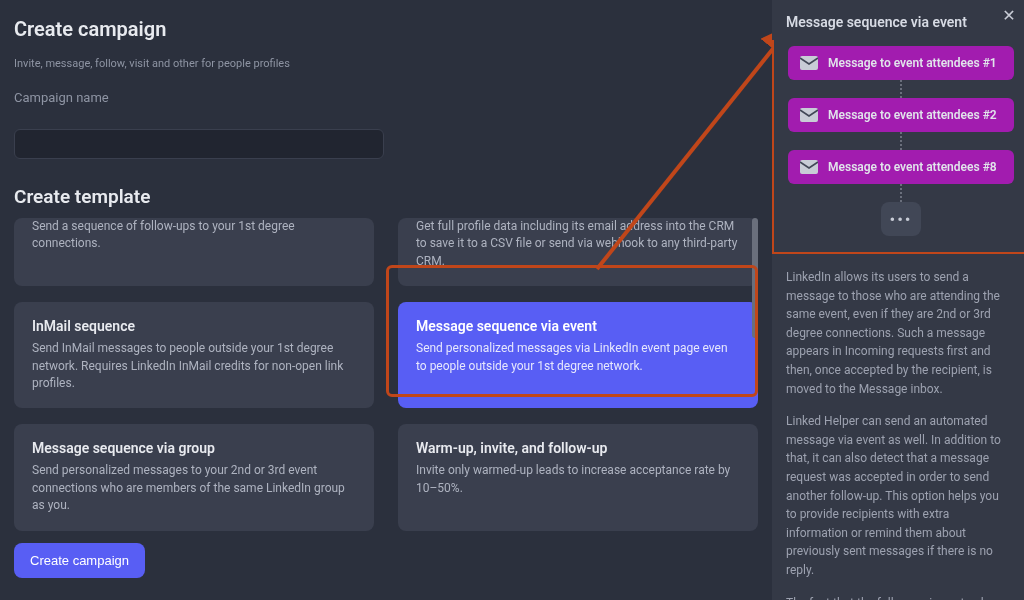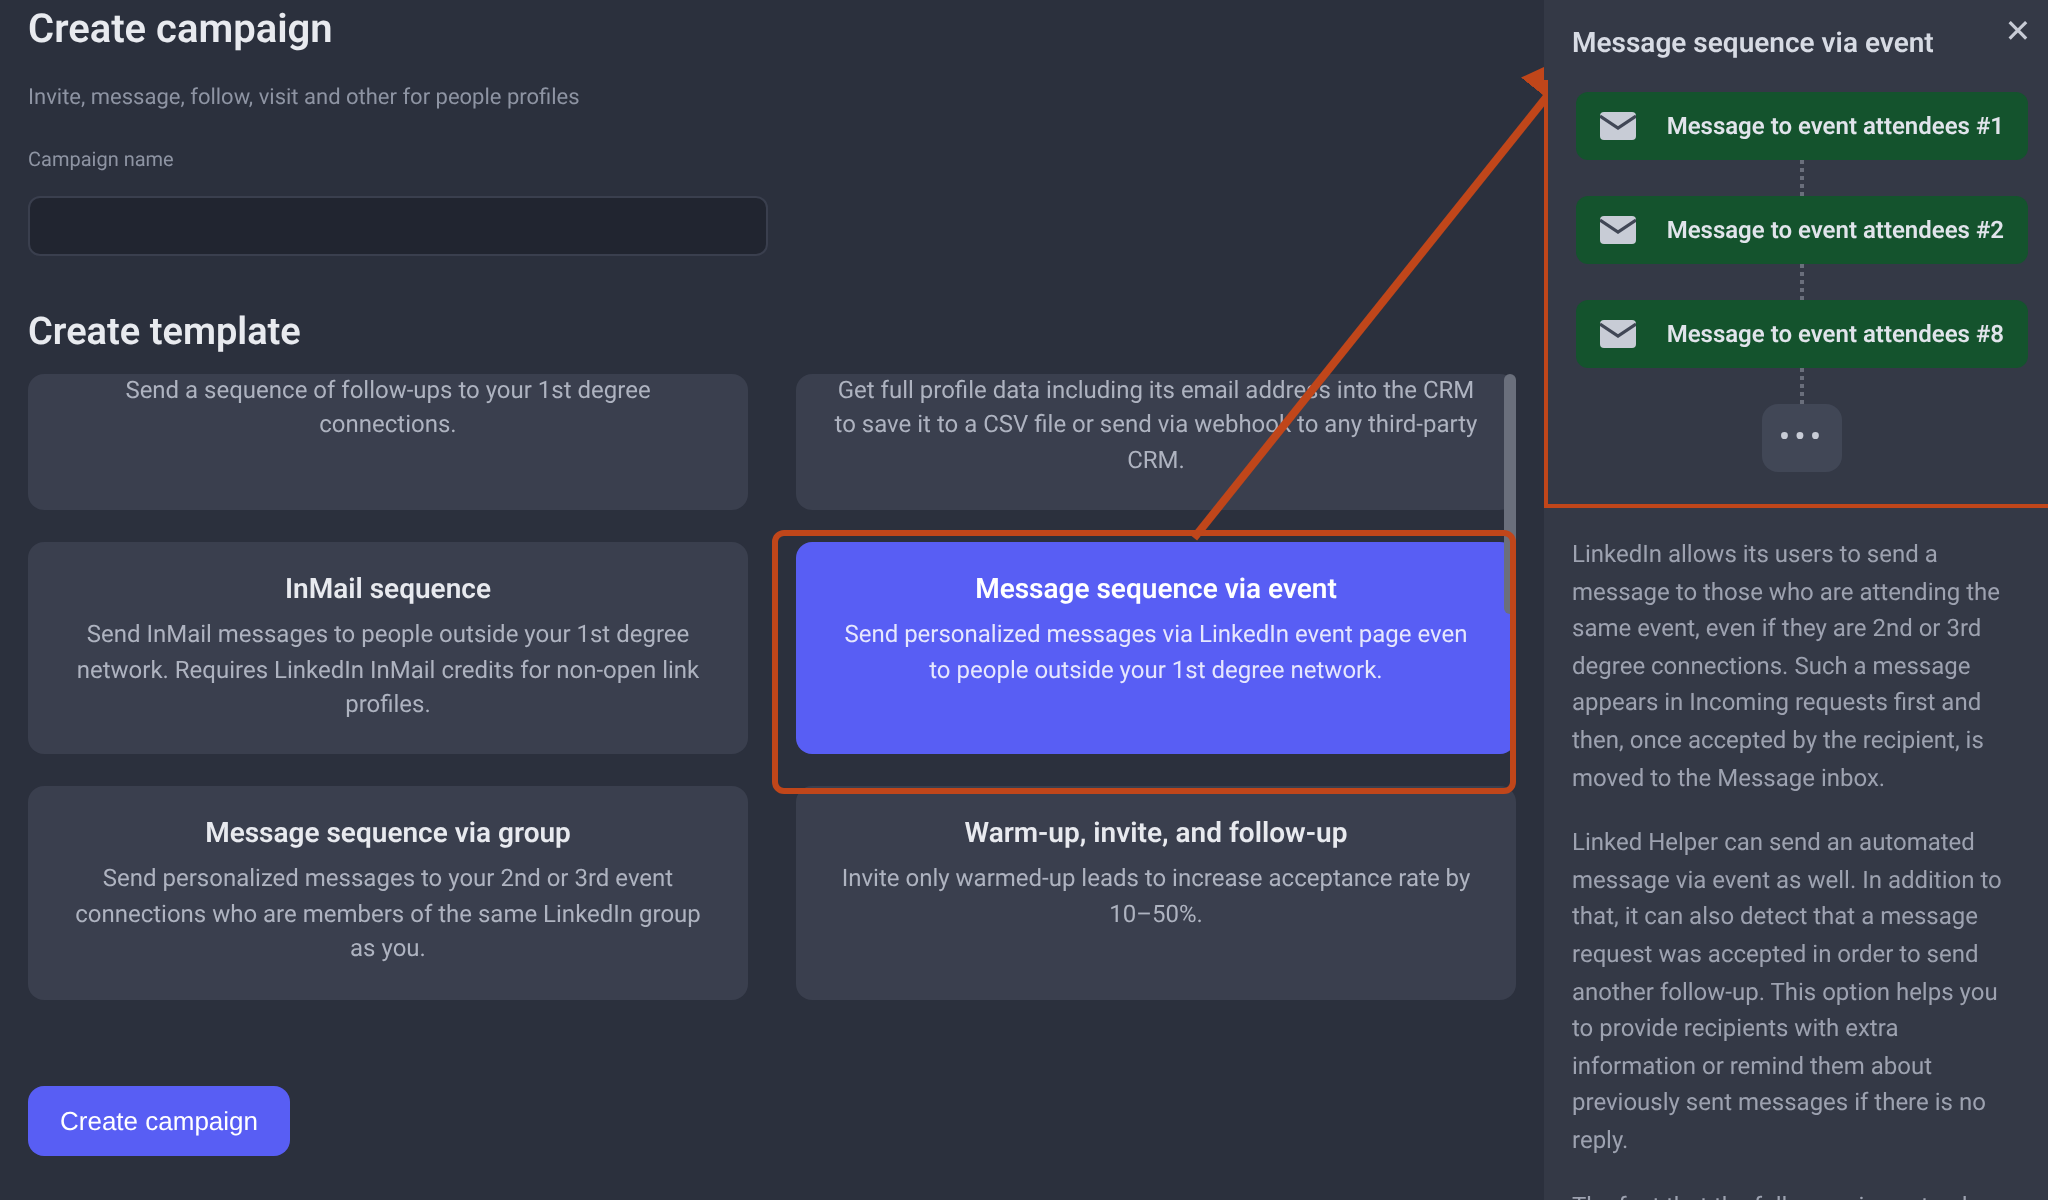--- a/index.html
+++ b/index.html
@@ -11,38 +11,38 @@
     height: 600px;
     overflow: hidden;
     position: relative;
   }
   .main-panel {
     position: absolute;
     left: 0;
     top: 0;
     width: 772px;
     height: 592px;
-    padding: 2px 14px;
+    padding: 17px 14px;
   }
   .page-title {
     font-size: 20px;
     font-weight: 600;
     color: #e8eaef;
     margin-bottom: 4px;
   }
   .page-subtitle {
     font-size: 11px;
     color: #8e94a3;
     margin-bottom: 20px;
     margin-top: 16px;
   }
   .field-label {
-    font-size: 10px;
+    font-size: 13px;
     color: #8e94a3;
-    margin-bottom: 12px;
+    margin-bottom: 24px;
   }
   .text-input {
     width: 370px;
     height: 30px;
     background: #212530;
     border: 1px solid #3a3f4e;
     border-radius: 6px;
     color: #e8eaef;
     padding: 0 10px;
     font-size: 13px;
@@ -51,21 +51,20 @@
     font-size: 19px;
     font-weight: 600;
     color: #e8eaef;
     margin-top: 26px;
     margin-bottom: 10px;
   }
   .templates-scroll {
     height: 370px;
     overflow: hidden;
     position: relative;
-    text-align: center;
   }
   .templates-grid {
     display: grid;
     grid-template-columns: 1fr 1fr;
     gap: 16px 24px;
     width: 744px;
   }
   .template-card {
     background: #3a3f4e;
     border-radius: 8px;
@@ -151,27 +150,26 @@
     cursor: pointer;
   }
   .steps-area {
     border: 2px solid #c0461a;
     border-top: none;
     border-right: none;
     margin: 0 0 0 0;
     padding: 6px 10px 16px 14px;
   }
   .step-card {
-    background: #14532d;
+    background: #a21caf;
     border-radius: 6px;
     padding: 10px 12px;
     display: flex;
     align-items: center;
     gap: 10px;
-    justify-content: space-between;
   }
   .step-icon {
     width: 18px;
     height: 14px;
     display: inline-block;
   }
   .step-icon svg { display: block; }
   .step-label {
     font-size: 12px;
     font-weight: 600;

